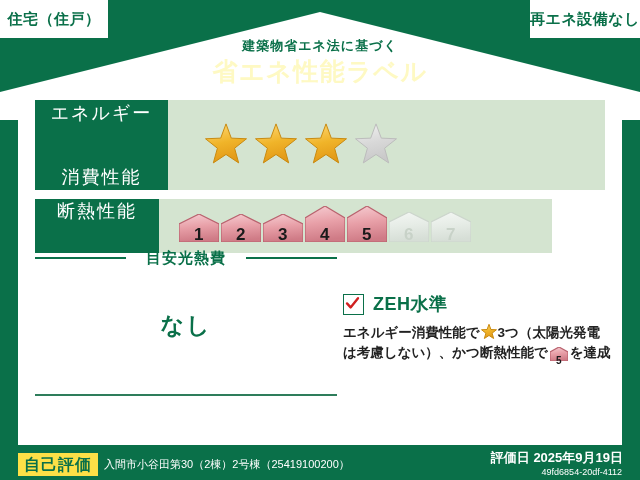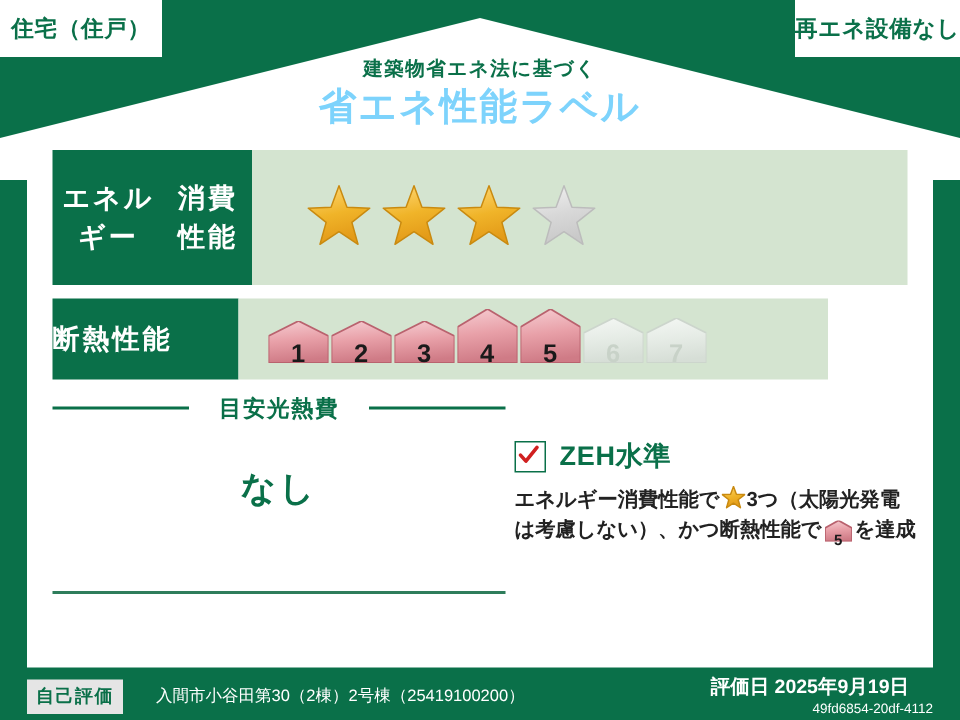--- a/index.html
+++ b/index.html
@@ -20,21 +20,21 @@
   }
   .title-wrap{
     position:absolute;left:0;top:38px;width:640px;z-index:3;text-align:center;
     pointer-events:none;
   }
   .title-sub{
     font-size:13px;font-weight:bold;color:#0a7049;letter-spacing:1px;
     line-height:16px;
   }
   .title-main{
-    font-size:25px;font-weight:bold;color:#7dd3fc;letter-spacing:1.5px;
+    font-size:25px;font-weight:bold;color:#fef9c3;letter-spacing:1.5px;
     line-height:30px;margin-top:2px;
   }
 
   
   .chip{
     position:absolute;top:0;background:#ffffff;z-index:4;
     display:flex;align-items:center;justify-content:center;
     font-size:15px;font-weight:bold;color:#0a7049;letter-spacing:.5px;
   }
   .chip-left{left:0;width:108px;height:38px;}
@@ -42,22 +42,22 @@
 
   
   .body-panel{
     position:absolute;left:18px;top:88px;width:604px;height:357px;
     background:#ffffff;z-index:2;
   }
 
   
   .row{position:absolute;left:35px;display:flex;align-items:stretch;z-index:5;}
   .row-label{
-    background:#0a7049;color:#ffffff;font-weight:bold;
-    display:flex;align-items:center;justify-content:flex-start;
+    background:#0a7049;color:#ffffff;font-weight:normal;
+    display:flex;flex-direction:column;align-items:center;justify-content:space-between;
     text-align:center;letter-spacing:2px;
   }
   .row-value{
     background:#d4e4d0;display:flex;align-items:center;
   }
 
   #row-energy{top:100px;width:570px;height:90px;}
   #row-energy .row-label{width:142px;font-size:18px;line-height:26px;}
   #row-energy .row-value{width:428px;padding-left:36px;}
 
@@ -74,21 +74,21 @@
   .house{position:relative;display:block;}
   .house .num{
     position:absolute;left:0;width:100%;bottom:2px;
     text-align:center;font-weight:bold;font-size:17px;color:#1a1a1a;
     line-height:18px;
   }
   .house.off .num{color:#c8d2c8;}
 
   
   .cost-head{
-    position:absolute;left:35px;top:262px;width:302px;height:20px;z-index:5;
+    position:absolute;left:35px;top:248px;width:302px;height:20px;z-index:5;
     display:flex;align-items:center;gap:20px;
   }
   .cost-head .rule{flex:1;height:2px;background:#0a7049;}
   .cost-head .cost-title{
     font-size:15px;font-weight:bold;color:#0a7049;letter-spacing:1px;white-space:nowrap;
   }
   .cost-value{
     position:absolute;left:35px;top:310px;width:302px;z-index:5;
     text-align:center;font-size:23px;font-weight:bold;color:#0a7049;letter-spacing:2px;
   }
@@ -112,30 +112,30 @@
   .inline-star{display:inline-block;vertical-align:-3px;margin:0 1px;}
   .inline-house{display:inline-block;vertical-align:-4px;margin:0 2px;position:relative;}
   .inline-house .num{
     position:absolute;left:0;width:100%;bottom:1px;text-align:center;
     font-size:10px;font-weight:bold;color:#1a1a1a;line-height:10px;
   }
 
   
   .footer{position:absolute;left:0;top:445px;width:640px;height:35px;z-index:6;}
   .self-eval{
-    position:absolute;left:18px;top:8px;background:#e5e5e5;
-    padding:2px 6px;font-size:12px;font-weight:bold;color:#0a7049;letter-spacing:1px;
+    position:absolute;left:18px;top:8px;background:#fde047;
+    padding:2px 6px;font-size:16px;font-weight:bold;color:#0a7049;letter-spacing:1px;
     line-height:19px;
   }
   .address{
     position:absolute;left:104px;top:12px;
     font-size:11px;color:#ffffff;line-height:14px;white-space:nowrap;
   }
   .eval-date{
-    position:absolute;right:34px;top:5px;text-align:right;
+    position:absolute;right:17px;top:5px;text-align:right;
     font-size:13px;font-weight:bold;color:#ffffff;line-height:16px;white-space:nowrap;
   }
   .eval-id{
     position:absolute;right:18px;top:22px;text-align:right;
     font-size:9px;color:#ffffff;line-height:11px;white-space:nowrap;
   }
 </style>
 </head>
 <body>
 

